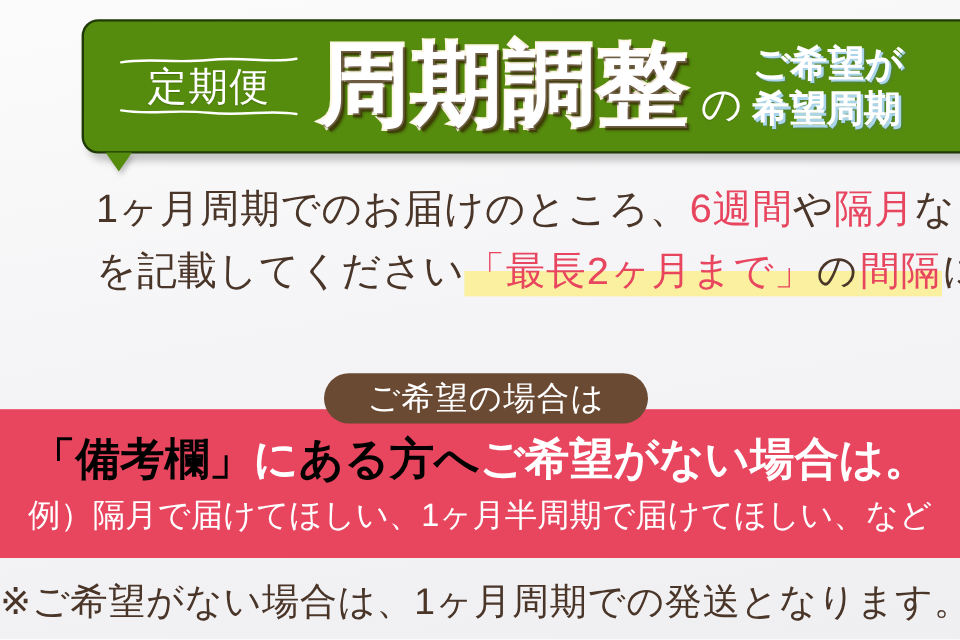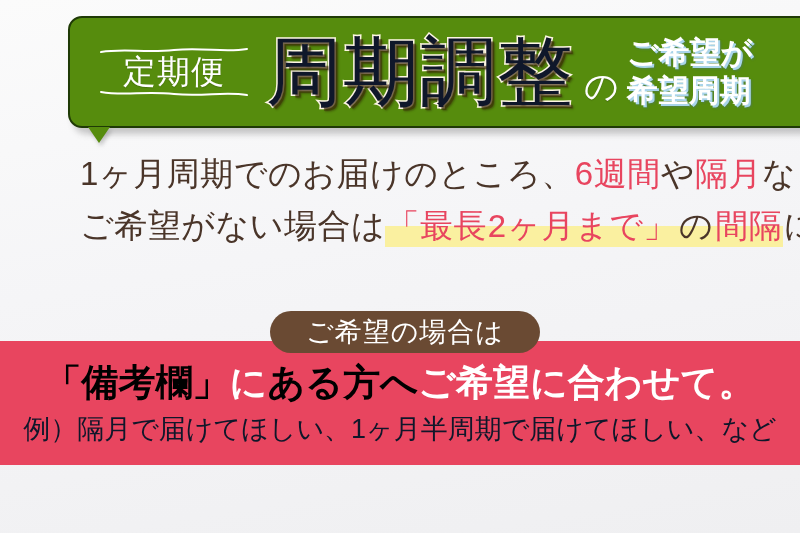--- a/index.html
+++ b/index.html
@@ -62,22 +62,22 @@
     font-weight: 400;
     letter-spacing: 1px;
     text-shadow: 0 1px 1px rgba(0,0,0,0.18);
     white-space: nowrap;
   }
 
   
   #main-title {
     font-size: 76px;
     line-height: 1;
-    font-weight: 400;
-    color: #0f172a;
+    font-weight: 700;
+    color: #ffffff;
     letter-spacing: 1px;
     white-space: nowrap;
     margin-left: 6px;
     -webkit-text-stroke: 3px #fdf6e3;
     paint-order: stroke fill;
     text-shadow:
        3px 3px 0 rgba(60,38,8,0.55),
        4px 4px 2px rgba(40,25,5,0.40);
   }
   #no-particle {
@@ -196,21 +196,21 @@
   }
   .hl-yellow { color: #000000; }
   #pink-example {
     position: absolute;
     left: 0;
     top: 74px;
     width: 800px;
     text-align: center;
     font-size: 27px;
     line-height: 1.1;
-    color: #0f172a;
+    color: #ffffff;
     font-weight: 400;
     white-space: nowrap;
     letter-spacing: 0px;
   }
 
   
   #footer-note {
     position: absolute;
     left: 0;
     top: 481px;
@@ -255,29 +255,30 @@
     </div>
   </div>
 
   <div id="bubble-tail"></div>
 
   <div id="body-copy">
     <div class="line">
       <span>1ヶ月周期でのお届けのところ、</span><span class="accent-pink">6週間</span><span>や</span><span class="accent-pink">隔月</span><span>など</span>
     </div>
     <div class="line">
-      <span>ご希望がない場合は</span><span class="marker accent-pink">「最長2ヶ月まで」</span><span class="marker">の</span><span class="marker accent-pink">間隔</span><span>に</span>
+      <span>を記載してください</span><span class="marker accent-pink">「最長2ヶ月まで」</span><span class="marker">の</span><span class="marker accent-pink">間隔</span><span>に</span>
     </div>
   </div>
 
   <div id="badge">
     <span id="badge-text">ご希望の場合は</span>
   </div>
 
   <div id="pink-band">
     <div id="pink-main">
-      <span class="hl-yellow">「備考欄」</span><span>に</span><span class="hl-yellow">ある方へ</span><span>ご希望に合わせて。</span>
+      <span class="hl-yellow">「備考欄」</span><span>に</span><span class="hl-yellow">ある方へ</span><span>ご希望がない場合は。</span>
     </div>
     <div id="pink-example">例）隔月で届けてほしい、1ヶ月半周期で届けてほしい、など</div>
   </div>
 
+  <div id="footer-note">※ご希望がない場合は、1ヶ月周期での発送となります。</div>
 
 </div>
 
 </body></html>

